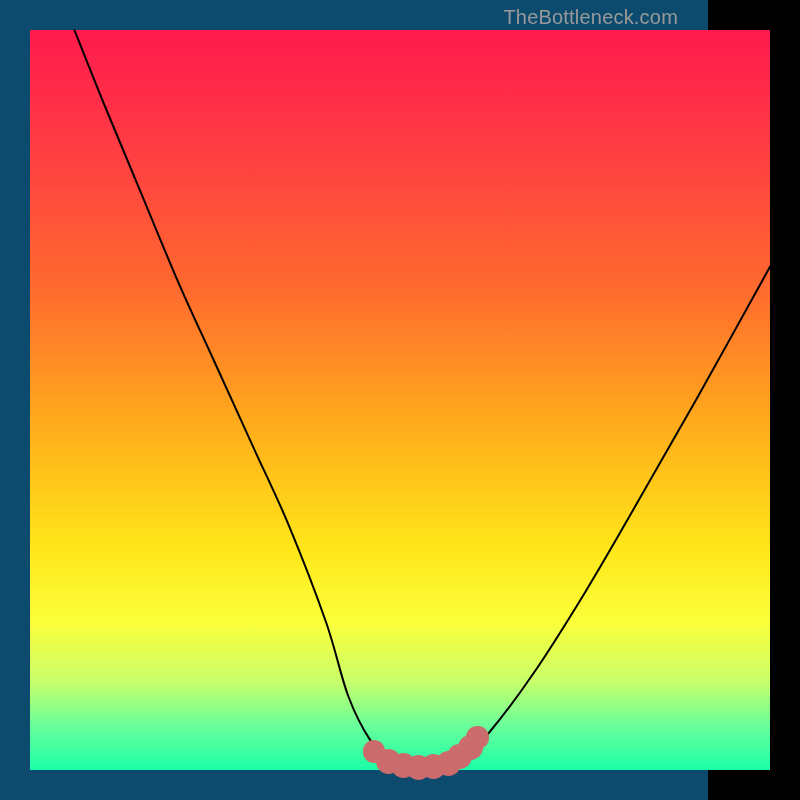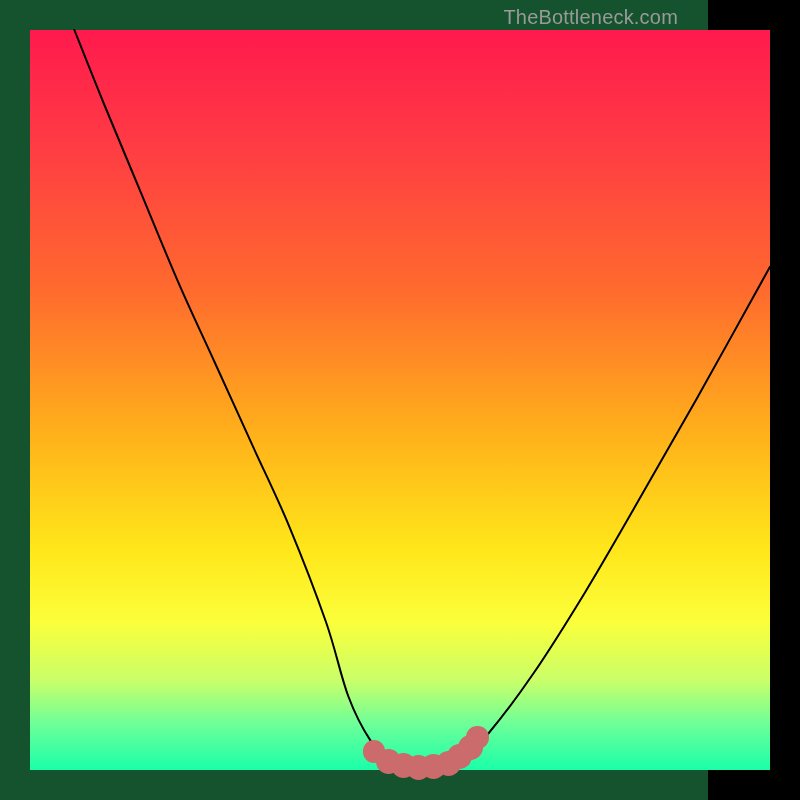--- a/index.html
+++ b/index.html
@@ -8,21 +8,21 @@
     width: 800px;
     height: 800px;
     background: #000;
     overflow: hidden;
     font-family: Arial, Helvetica, sans-serif;
   }
   .frame {
     position: relative;
     width: 708px;
     height: 800px;
-    background: #14532d;
+    background: #0c4a6e;
   }
   .plot-area {
     position: absolute;
     left: 30px;
     top: 30px;
     width: 740px;
     height: 740px;
     
     background: linear-gradient(
       to bottom,

